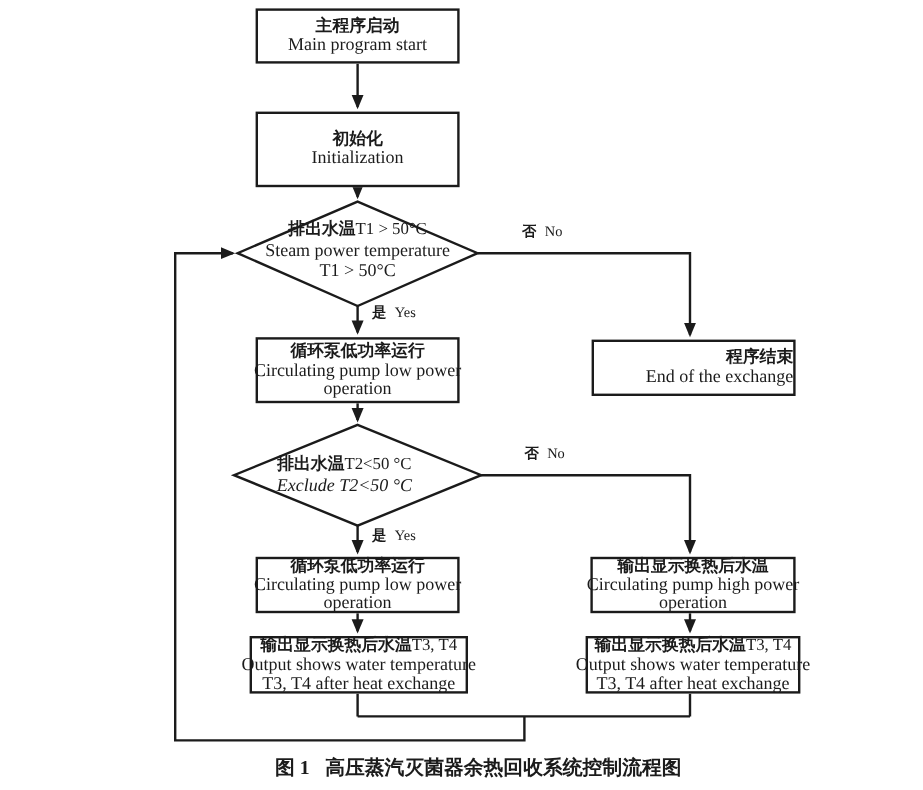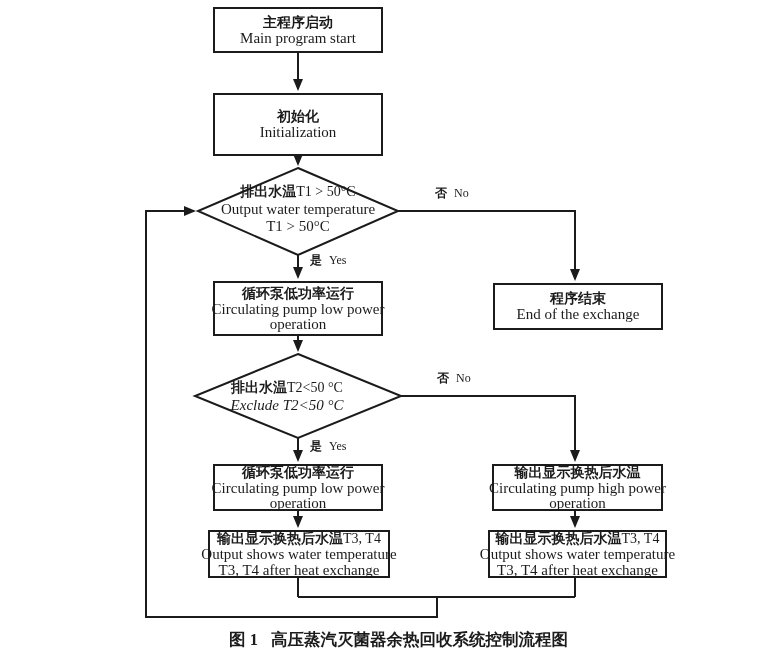--- a/index.html
+++ b/index.html
@@ -102,31 +102,31 @@
     <div class="en-line">Main program start</div>
   </div>
 
   <div class="box" style="left:213px; top:93px; width:170px; height:63px;">
     <div class="zh-line">初始化</div>
     <div class="en-line">Initialization</div>
   </div>
 
   <div class="dtext" style="left:203px; top:183px; width:190px;">
     <div class="zh-line" style="line-height:18px;"><span>排出水温</span><span class="suffix">T1 &gt; 50°C</span></div>
-    <div class="en-line" style="line-height:17px;">Output water temperature</div>
+    <div class="en-line" style="line-height:17px;">Steam power temperature</div>
     <div class="en-line" style="line-height:17px;">T1 &gt; 50°C</div>
   </div>
 
   <div class="box" style="left:213px; top:281px; width:170px; height:55px;">
     <div class="zh-line">循环泵低功率运行</div>
     <div class="en-line">Circulating pump low power</div>
     <div class="en-line">operation</div>
   </div>
 
-  <div class="box" style="left:493px; top:283px; width:170px; height:47px;">
+  <div class="box" style="left:493px; top:283px; width:170px; height:47px;align-items:flex-end;">
     <div class="zh-line">程序结束</div>
     <div class="en-line">End of the exchange</div>
   </div>
 
   <div class="dtext" style="left:192px; top:379px; width:190px;">
     <div class="zh-line" style="line-height:18px;"><span>排出水温</span><span class="suffix">T2&lt;50 °C</span></div>
     <div class="en-line" style="line-height:17px;font-style:italic;">Exclude T2&lt;50 °C</div>
   </div>
 
   <div class="box" style="left:213px; top:464px; width:170px; height:47px;">

